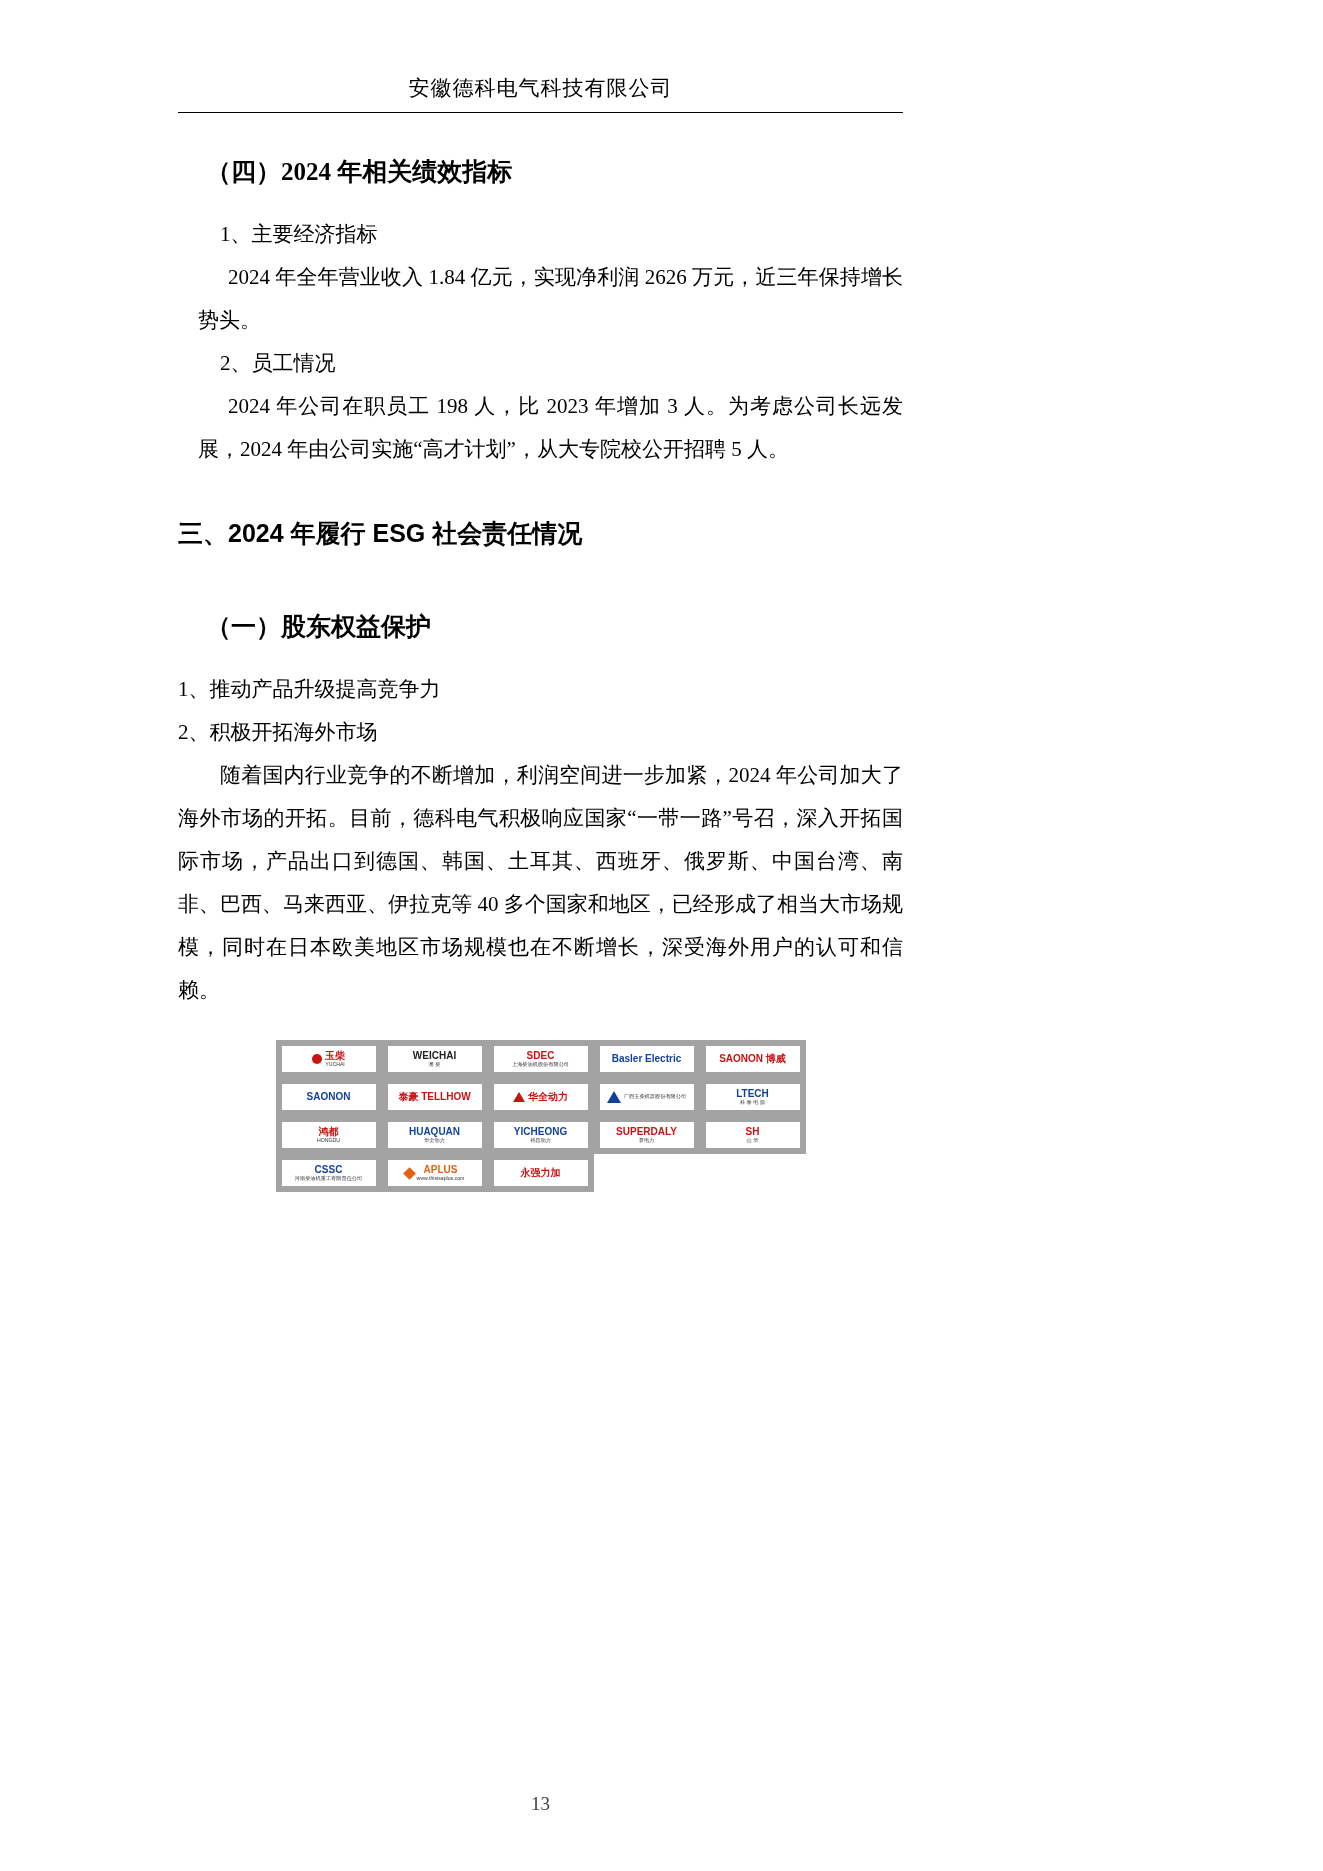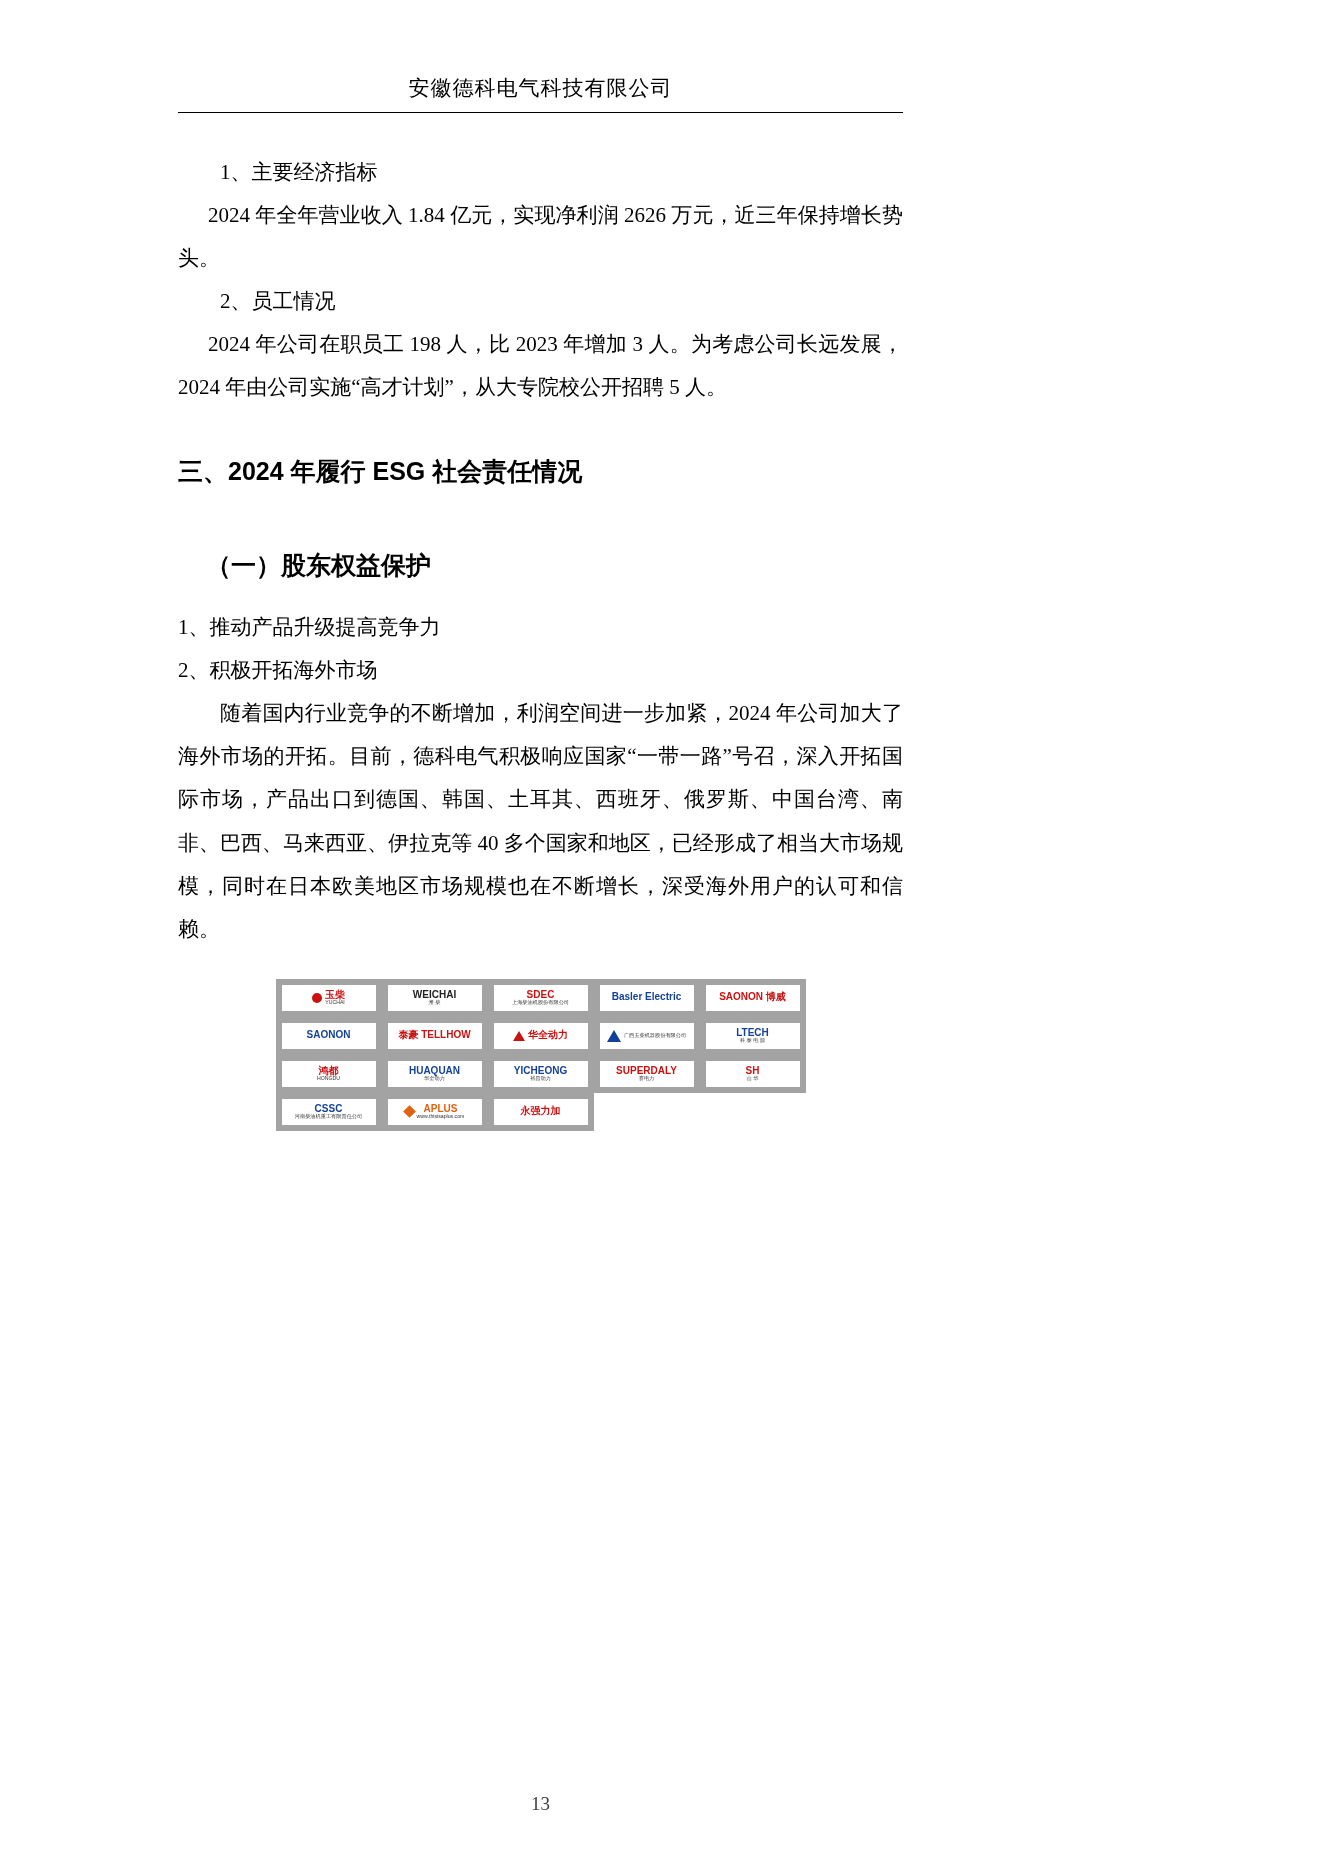--- a/index.html
+++ b/index.html
@@ -62,20 +62,21 @@
     font-size: 21px;
     line-height: 2.05;
     text-align: justify;
     margin: 0;
   }
   .para.indent {
     text-indent: 42px;
   }
   .para.indent-1 {
     text-indent: 30px;
+    margin-left: 20px;
   }
   .list-line {
     font-size: 21px;
     line-height: 2.05;
     margin: 0;
     text-indent: 42px;
   }
   .flush {
     font-size: 21px;
     line-height: 2.05;
@@ -181,20 +182,21 @@
 
 <div class="page">
 
   <div class="header">
     <div class="header-title">安徽德科电气科技有限公司</div>
     <div class="header-rule"></div>
   </div>
 
   <div class="content">
 
+    <h2 class="h-sub">（四）2024 年相关绩效指标</h2>
 
     <div class="gap-sm"></div>
 
     <p class="list-line">1、主要经济指标</p>
     <p class="para indent-1">2024 年全年营业收入 1.84 亿元，实现净利润 2626 万元，近三年保持增长势头。</p>
 
     <p class="list-line">2、员工情况</p>
     <p class="para indent-1">2024 年公司在职员工 198 人，比 2023 年增加 3 人。为考虑公司长远发展，2024 年由公司实施“高才计划”，从大专院校公开招聘 5 人。</p>
 
     <h1 class="h-main">三、2024 年履行 ESG 社会责任情况</h1>

